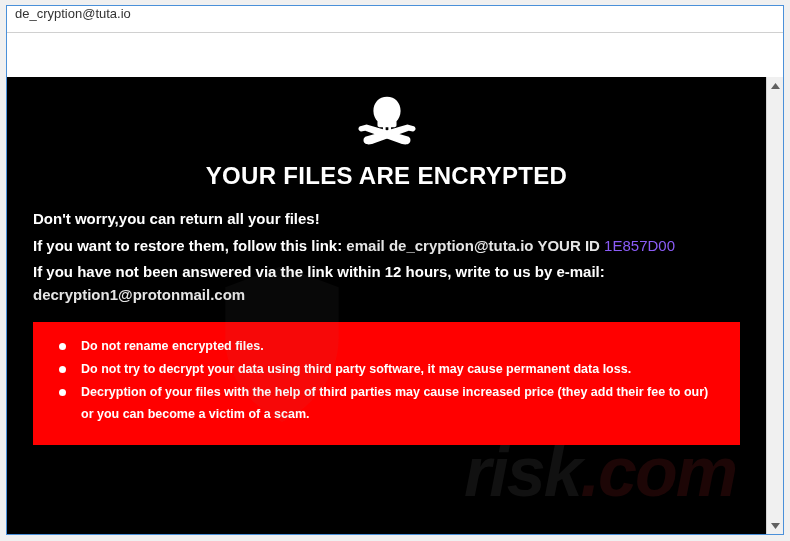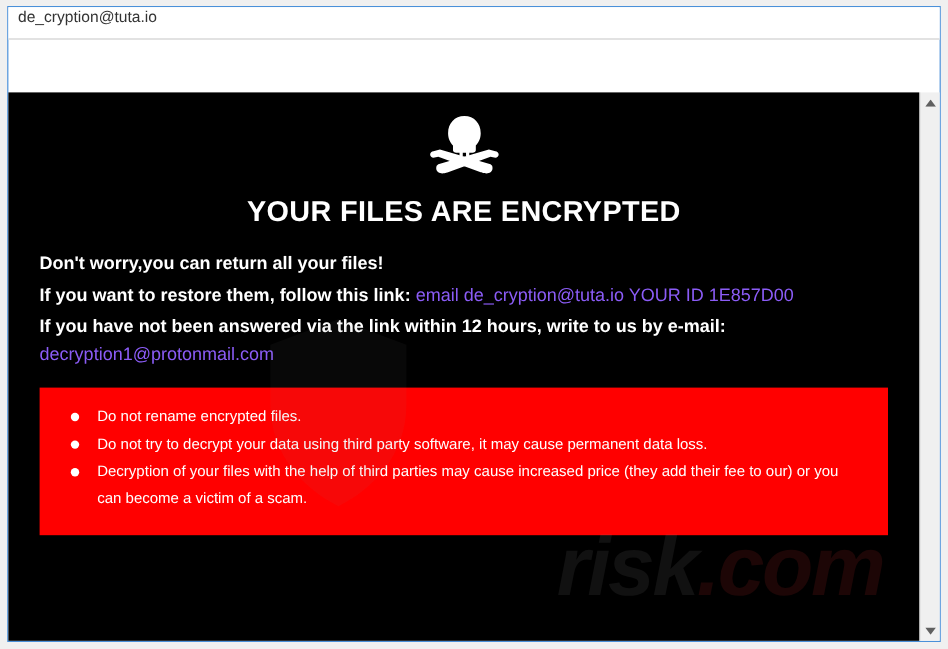--- a/index.html
+++ b/index.html
@@ -75,38 +75,39 @@
       margin-top: 10px;
       margin-bottom: 18px;
       letter-spacing: 0.3px;
     }
     .intro-line {
       font-size: 15px;
       font-weight: bold;
       margin-bottom: 4px;
       line-height: 1.5;
     }
-    .intro-line .inline-accent { color: #8b5cf6; font-weight: normal; }
+    .intro-line .inline-accent { color: #e5e5e5; font-weight: bold; }
     .intro-line .inline-id { color: #8b5cf6; font-weight: normal; }
     .attention-box {
       background: #ff0000;
       margin-top: 16px;
       padding: 14px 22px 18px 22px;
       font-size: 12.5px;
       line-height: 1.75;
     }
     .attention-title {
       color: #f8b400;
       font-weight: bold;
       margin-bottom: 6px;
       font-size: 13px;
     }
     .attention-box ul {
       list-style: none;
       padding-left: 26px;
+      font-weight: bold;
     }
     .attention-box li {
       position: relative;
       color: #fff;
       margin-bottom: 1px;
     }
     .attention-box li::before {
       content: "";
       position: absolute;
       left: -22px;

